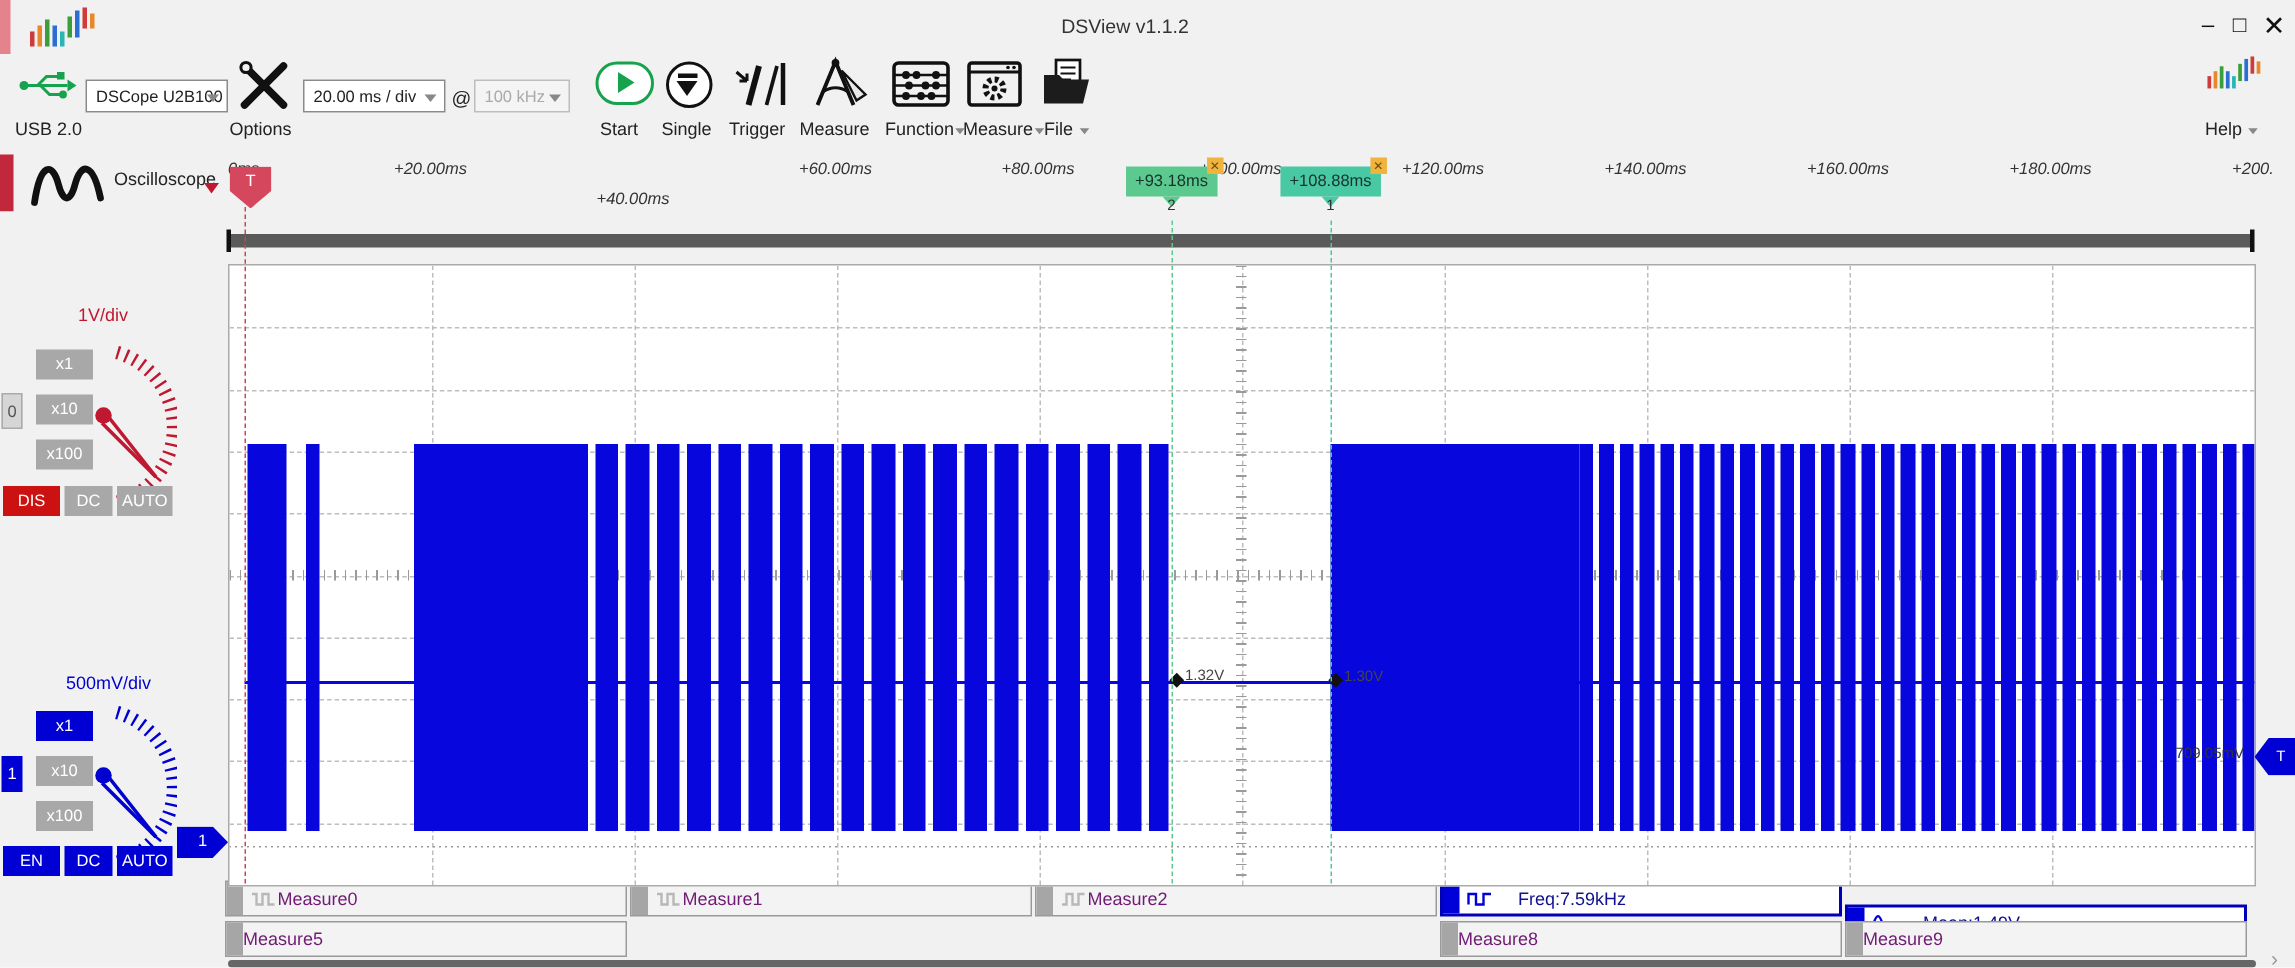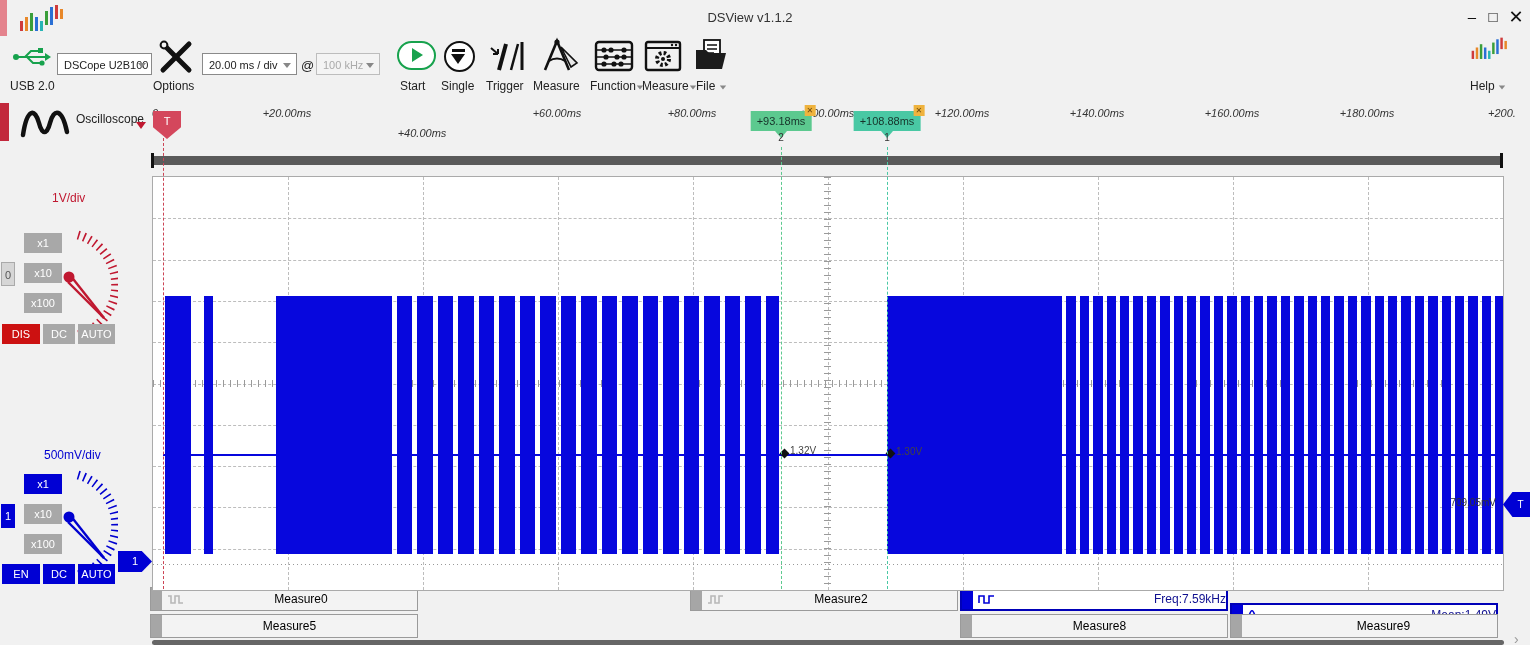--- a/index.html
+++ b/index.html
@@ -99,25 +99,25 @@
   .dial.blue .arc,.dial.blue line{stroke:#0000d0;} .dial.blue circle{fill:#0000d0;}
   #ch1-marker{position:absolute;left:118px;top:551px;width:34px;height:21px;background:#0000d4;color:#fff;
      font-size:11px;line-height:21px;text-align:center;
      clip-path:polygon(0 0,70% 0,100% 50%,70% 100%,0 100%);}
 
   
   #measures{position:absolute;left:150px;top:587px;width:1380px;height:52px;}
   .tile{position:absolute;height:24px;width:268px;display:flex;align-items:center;background:#f3f3f3;
         border:1px solid #9a9a9a;box-sizing:border-box;}
   .tile .grip{width:11px;align-self:stretch;background:#a6a6a6;flex:none;}
-  .tile .mlabel{flex:1;text-align:center;font-size:12px;color:#000000;}
+  .tile .mlabel{flex:1;font-size:12px;color:#701a75;}
   .tile svg{margin-left:5px;flex:none;}
   .tile.active{background:#fff;border:2px solid #0000b8;}
   .tile.active .grip{background:#0000d8;}
-  .tile.active .mlabel{text-align:right;color:#101090;margin-left:16px;}
+  .tile.active .mlabel{text-align:left;color:#101090;margin-left:16px;}
   #bscroll{position:absolute;left:152px;top:640px;width:1352px;height:5px;background:#666;border-radius:3px;}
   #bscroll-arrow{position:absolute;left:1514px;top:631px;font-size:14px;color:#999;}
 </style>
 </head>
 <body>
 
 <div id="titlebar">
   <div id="edge-accent"></div>
   <svg class="abs" style="left:18px;top:3px" width="46" height="32">
     <rect x="2" y="18" width="3" height="10" fill="#cf3b3b"></rect>
@@ -370,21 +370,21 @@
       <div class="cursor-line" style="left: 887px; border-left-color: rgb(73, 200, 164);"></div>
       <div class="cursor-flag" style="left: 887px; background: rgb(73, 200, 164);">+108.88ms<div class="cursor-x">✕</div></div>
       <div class="cursor-tail" style="left: 887px; border-top-color: rgb(73, 200, 164);"></div>
       <div class="cursor-id" style="left: 887px;">1</div>
     </div>
   <div id="trig-tag">T</div>
 </div>
 
 <div id="sidebar">
 
-  <div class="vdiv-label red" style="left:52px;top:50px">1V/div</div>
+  <div class="vdiv-label red" style="left:52px;top:62px">1V/div</div>
   <svg class="dial red" style="top:81px" width="62" height="126">
     <path class="arc" d="M22,13 A52,52 0 0 1 22,113" stroke-width="9" stroke-dasharray="1.6,4.4"></path>
     <line x1="14" y1="53" x2="48" y2="96" stroke-width="2.4"></line>
     <line x1="12" y1="60" x2="48" y2="96" stroke-width="2.4"></line>
     <circle cx="13" cy="55" r="5.5"></circle>
   </svg>
   <div class="multbtn" style="top:92px">x1</div>
   <div class="multbtn" style="top:122px">x10</div>
   <div class="multbtn" style="top:152px">x100</div>
   <div class="chbadge grey" style="top:121px">0</div>
@@ -410,20 +410,27 @@
 <div id="ch1-marker">1</div>
 
 <div id="measures">
     <div class="tile" style="left: 0px; top: 0px;">
       <div class="grip"></div>
       <svg width="18" height="15">
         <path d="M1,4 L4,4 L4,11 L8,11 L8,4 L12,4 L12,11 L16,11" fill="none" stroke="#b8b8b8" stroke-width="1.6"></path>
       </svg>
       <span class="mlabel">Measure0</span>
     </div>
+    <div class="tile" style="left: 270px; top: 0px;">
+      <div class="grip"></div>
+      <svg width="18" height="15">
+        <path d="M1,4 L4,4 L4,11 L8,11 L8,4 L12,4 L12,11 L16,11" fill="none" stroke="#b8b8b8" stroke-width="1.6"></path>
+      </svg>
+      <span class="mlabel">Measure1</span>
+    </div>
     <div class="tile" style="left: 540px; top: 0px;">
       <div class="grip"></div>
       <svg width="18" height="15">
         <path d="M1,11 L4,11 L4,4 L8,4 L8,11 L12,11 L12,4 L16,4" fill="none" stroke="#b8b8b8" stroke-width="1.6"></path>
       </svg>
       <span class="mlabel">Measure2</span>
     </div>
     <div class="tile active" style="left: 810px; top: 0px;">
       <div class="grip"></div>
       <svg width="18" height="15">
@@ -439,19 +446,19 @@
       <span class="mlabel">Mean:1.49V</span>
     </div>
     <div class="tile" style="left: 0px; top: 27px;">
       <div class="grip"></div>
       <span class="mlabel">Measure5</span>
     </div>
     <div class="tile" style="left: 810px; top: 27px;">
       <div class="grip"></div>
       <span class="mlabel">Measure8</span>
     </div>
-    <div class="tile" style="left: 1080px; top: 27px; gap: 28px;">
+    <div class="tile" style="left: 1080px; top: 27px;">
       <div class="grip"></div>
       <span class="mlabel">Measure9</span>
     </div>
   </div>
 <div id="bscroll"></div>
 <div id="bscroll-arrow">›</div>
 
 </body></html>

